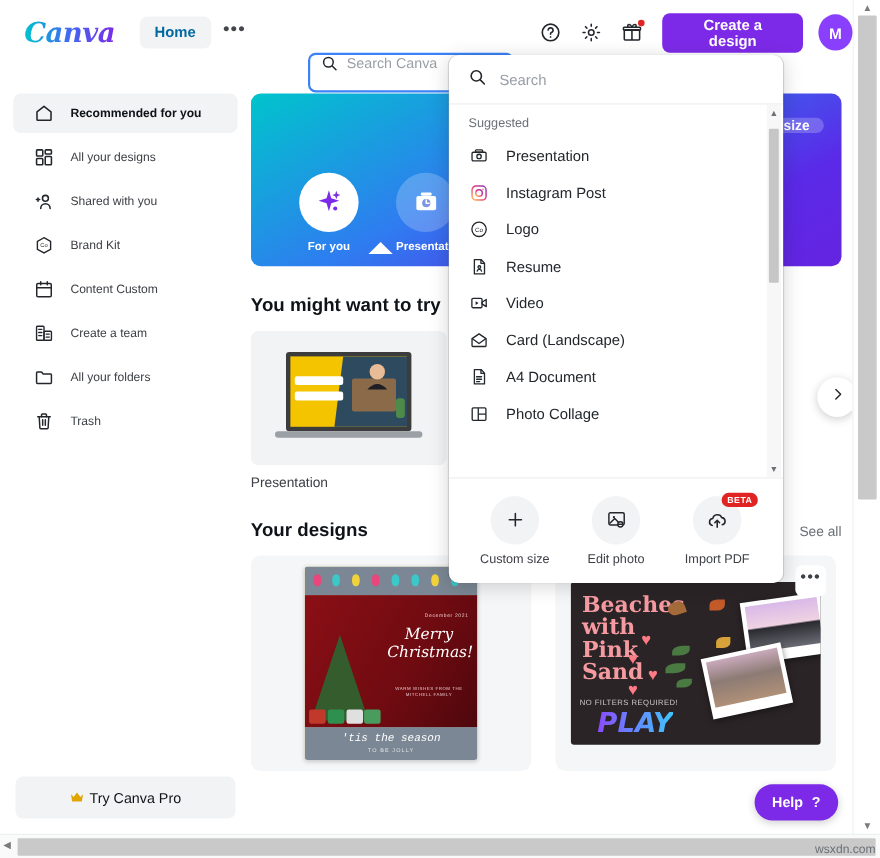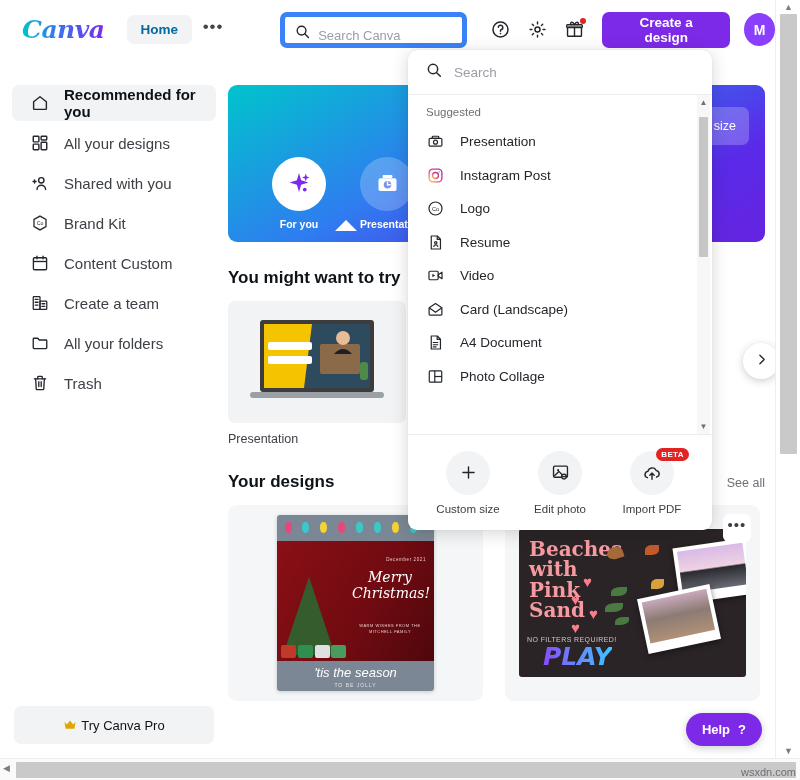--- a/index.html
+++ b/index.html
@@ -30,22 +30,22 @@
   .dots-btn {
     margin-left: 8px; width: 28px; height: 28px; border-radius:6px;
     display:flex; align-items:center; justify-content:center;
     color:#44474b; font-size:17px; letter-spacing:1px; cursor:pointer;
     background:transparent; border:none; line-height:0; padding-bottom:6px;
   }
   .search-wrap {
     margin-left: 54px; width: 200px; height: 36px; position:relative;
   }
   .search-box {
-    width:100%; height:100%; border:5px solid #3b82f6; border-radius:7px;
-    display:flex; align-items:flex-end; padding: 0 10px; background:#fff;
+    width:100%; height:100%; border:2px solid #3b82f6; border-radius:7px;
+    display:flex; align-items:flex-start; padding: 0 10px; background:#fff;margin-top:36px;
   }
   .search-box .ph { font-size:13px; color:#9a9ea6; margin-left:8px; }
   .hdr-icons { margin-left: 20px; display:flex; align-items:center; gap:11px; }
   .hdr-ico {
     width:26px;height:26px;display:flex;align-items:center;justify-content:center;
     cursor:pointer; position:relative; color:#23272c;
   }
   .gift-dot {
     position:absolute; top:1px; right:1px; width:6px;height:6px;
     border-radius:50%; background:#e02424;
@@ -63,21 +63,21 @@
   
   .sidebar {
     position:absolute; top:59px; left:0; width:228px; bottom:22px;
     background:#fff; padding-top: 26px; z-index: 12;
   }
   .nav-item {
     display:flex; align-items:center; height:36px; margin: 0 12px 4px 12px;
     padding-left:18px; border-radius:7px; cursor:pointer; gap:14px;
   }
   .nav-item.active { background:#f2f3f5; }
-  .nav-item .lbl { font-size:15px; color:#3d4046; }
+  .nav-item .lbl { font-size:11px; color:#3d4046; }
   .nav-item.active .lbl { font-weight:700; color:#0e1318; }
   .nav-ico { width:20px;height:20px;display:flex;align-items:center;justify-content:center;color:#23272c; flex:0 0 20px;}
   .pro-btn {
     position:absolute; bottom:14px; left:14px; width:200px; height:38px;
     background:#f2f3f5; border:none; border-radius:7px; cursor:pointer;
     font-size:13px; color:#0e1318; display:flex;align-items:center;justify-content:center;gap:4px;
   }
 
   
   .main {
@@ -101,22 +101,22 @@
   }
   .b-circle.sel { background:#fff; }
   .b-circle.dim { background:rgba(255,255,255,0.22); }
   .b-lbl { margin-top:7px; font-size:10.5px; font-weight:700; color:#fff; white-space:nowrap; }
   .b-arrow {
     position:absolute; bottom:-1px; left: 63px; width:0;height:0;
     border-left:11px solid transparent; border-right:11px solid transparent;
     border-bottom:11px solid #fff;
   }
   .banner-pill {
-    position:absolute; top: 22px; right: 16px; padding: 12px 13px; border-radius:7px;
-    background: rgba(255,255,255,0.22); color:#fff; font-size:12.5px; font-weight:400;
+    position:absolute; top: 22px; right: 16px; padding: 0 13px; border-radius:7px;
+    background: rgba(255,255,255,0.22); color:#fff; font-size:12.5px; font-weight:700;
   }
 
   .sec-title { margin: 26px 0 13px 0; font-size:17px; font-weight:800; color:#0e1318; }
   .sec-head { display:flex; align-items:baseline; justify-content:space-between; margin-right:10px; }
   .see-all { font-size:12.5px; color:#6b7076; cursor:pointer; }
 
   .try-row { display:flex; gap:18px; position:relative; margin-right:10px;}
   .try-card { width:178px; cursor:pointer; }
   .try-thumb {
     width:178px;height:122px;border-radius:7px;background:#f2f3f5;
@@ -140,21 +140,21 @@
     position:absolute; top:9px; right:9px; width:28px;height:28px;border-radius:6px;
     background:#fff; display:flex;align-items:center;justify-content:center;
     font-size:15px; color:#3d4046; letter-spacing:1px; padding-bottom:6px; line-height:0; cursor:pointer;
   }
 
   
   .xmas { width:157px;height:176px;background:#fef9c3;border-radius:3px;box-shadow:0 1px 4px rgba(0,0,0,.18); overflow:hidden; display:flex;flex-direction:column;}
   .xmas-top { height:26px; background:#7b8794; position:relative; }
   .xmas-mid { flex:1; background:linear-gradient(120deg,#8a0f15,#6e0b11 60%,#4e070c); position:relative; overflow:hidden;}
   .xmas-bot { height:30px; background:#7b8794; display:flex;flex-direction:column;align-items:center;justify-content:center;}
-  .xmas-script { color:#fff; font-family:Liberation Sans, sans-serif; font-style:italic; font-size:13px; }
+  .xmas-script { color:#fff; font-family:Liberation Mono, monospace; font-style:italic; font-size:10px; }
   .xmas-sub { color:#dfe3e6; font-size:5px; letter-spacing:1px; margin-top:2px;}
   .bulb { position:absolute; width:7px;height:11px;border-radius:45%; top:7px;}
   .xtree { position:absolute; left:6px; bottom:6px; width:0;height:0;
       border-left:26px solid transparent;border-right:26px solid transparent;border-bottom:78px solid #355c2c;}
   .xgift { position:absolute; bottom:3px; width:15px;height:13px;border-radius:2px;}
   .xm-date { position:absolute; top:16px; right:8px; font-size:4.5px;color:#e9c7c9;letter-spacing:.6px;}
   .xm-title { position:absolute; top:28px; right:6px; width:76px; text-align:center;
       color:#fff; font-family:"DejaVu Serif",serif; font-style:italic; font-size:14px; line-height:1.15;}
   .xm-foot { position:absolute; bottom:26px; right:8px; width:72px; text-align:center; font-size:4px; color:#e9c7c9; letter-spacing:.5px; line-height:1.5;}
 

